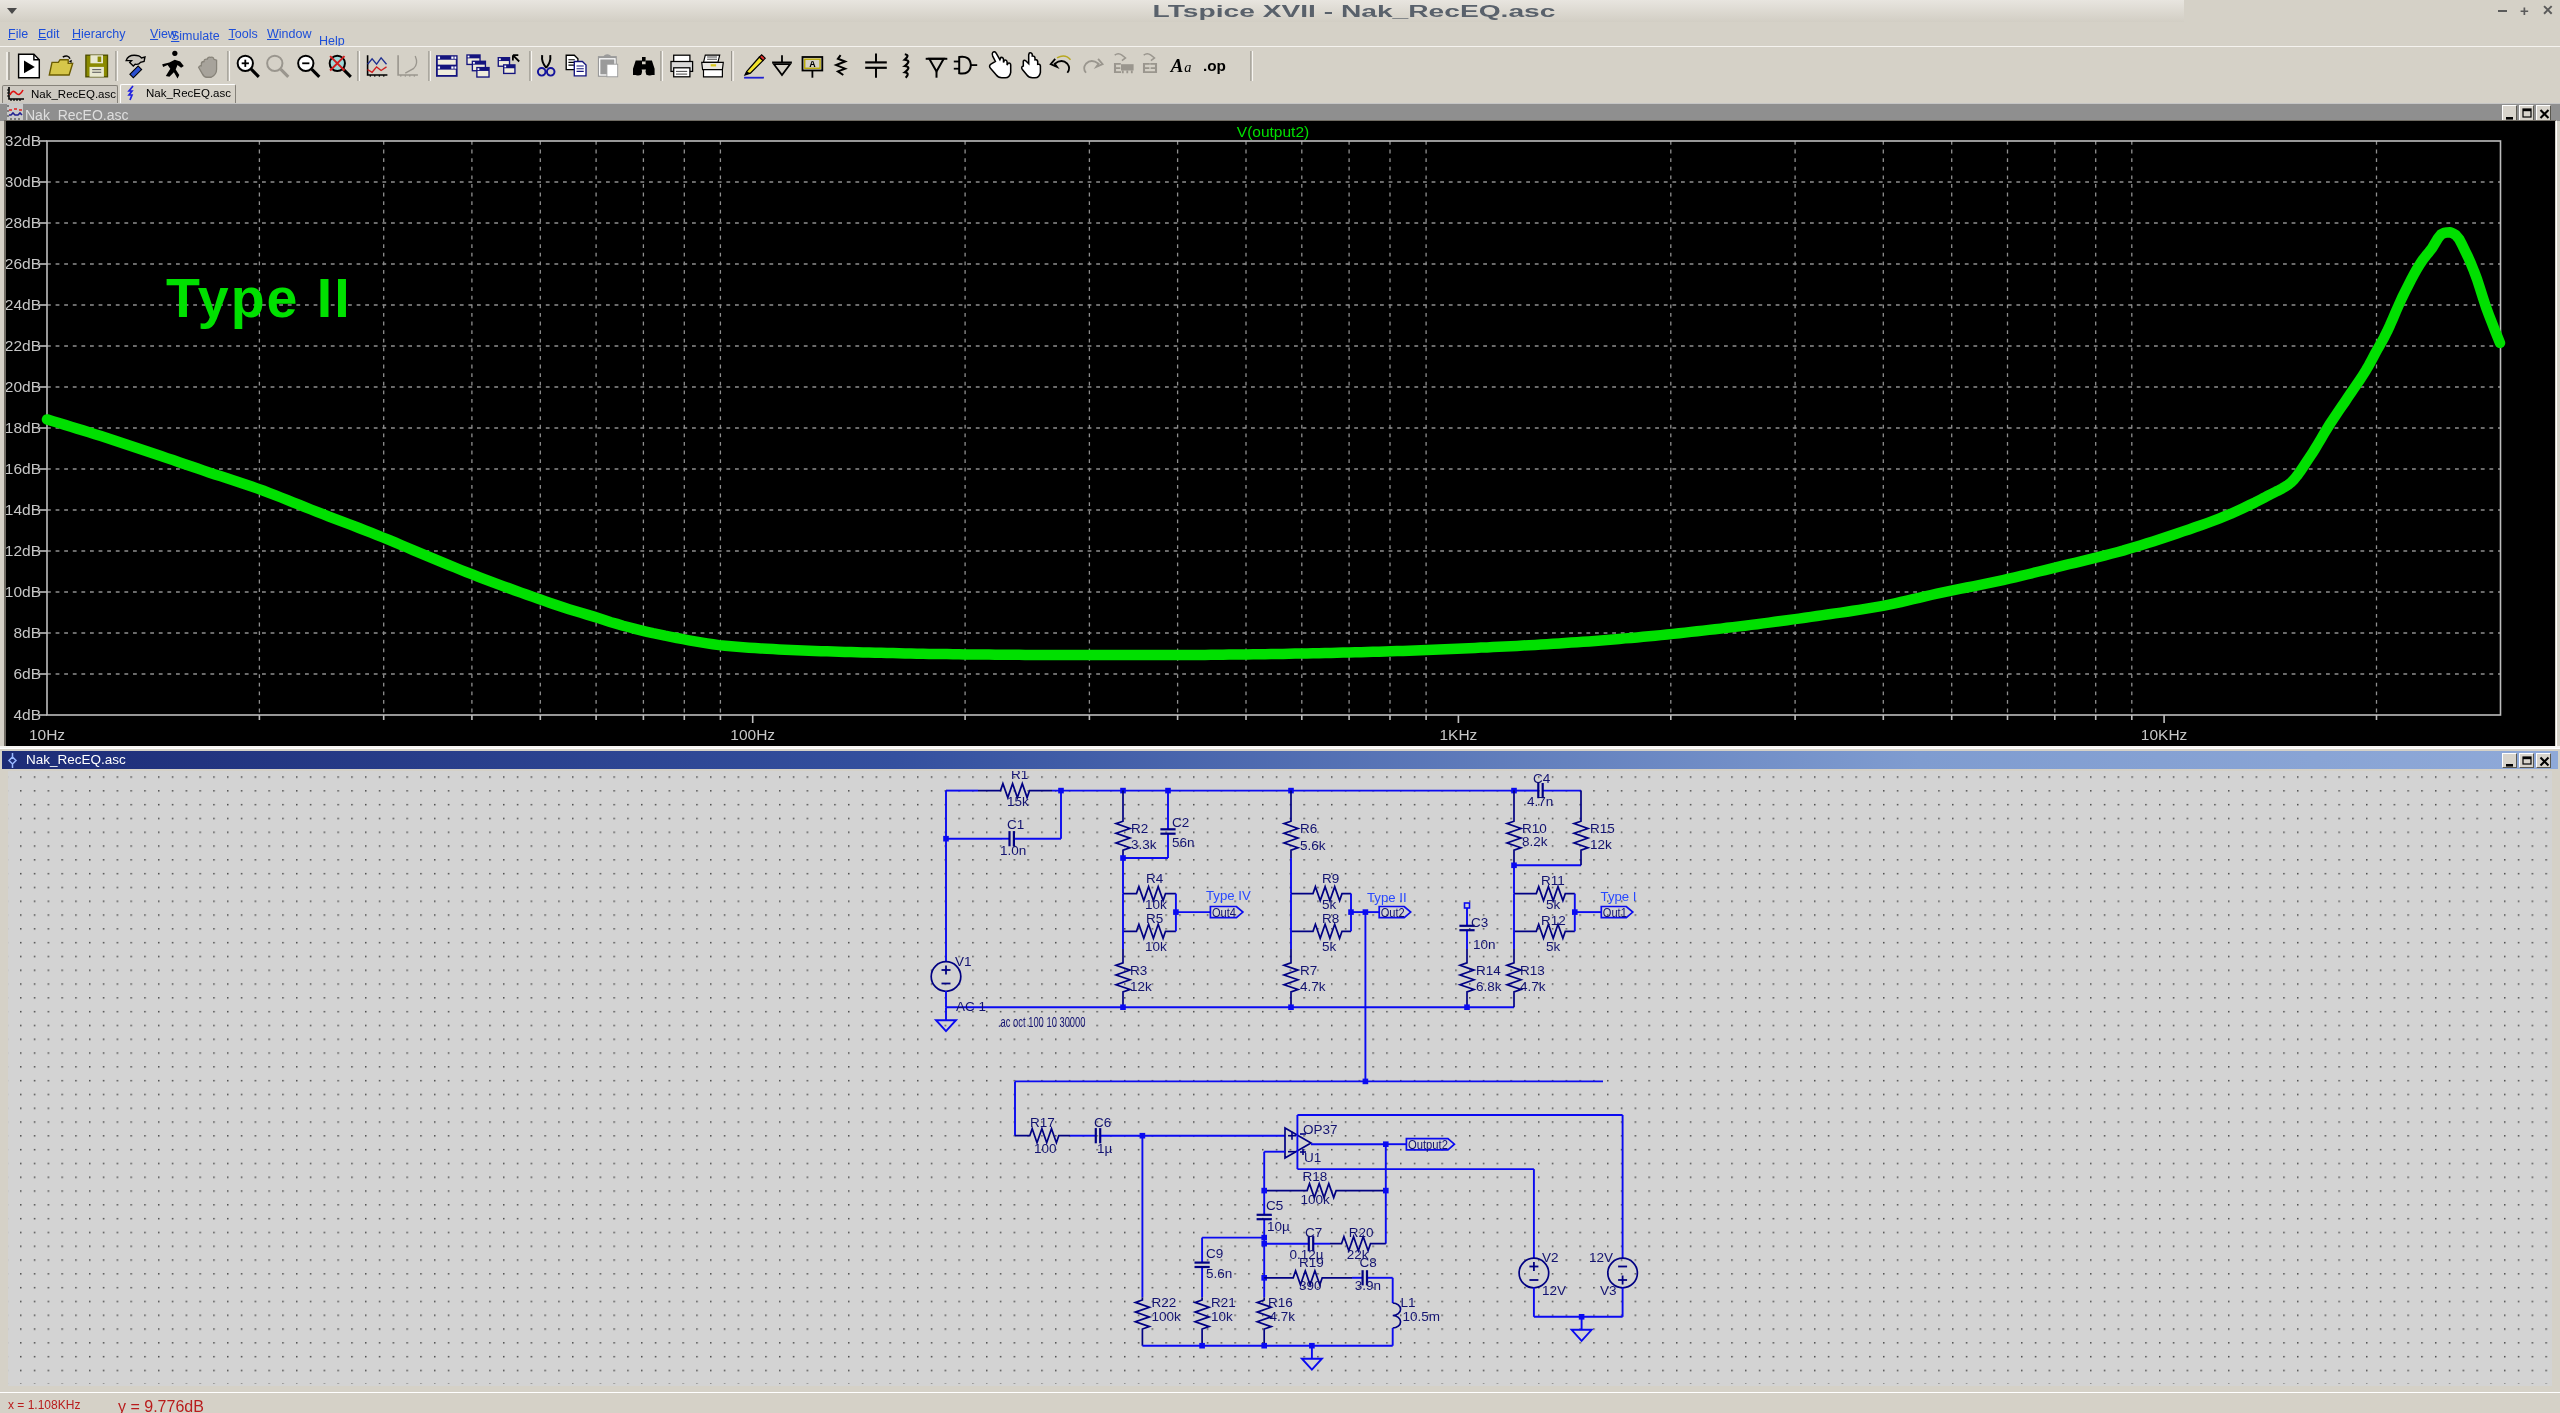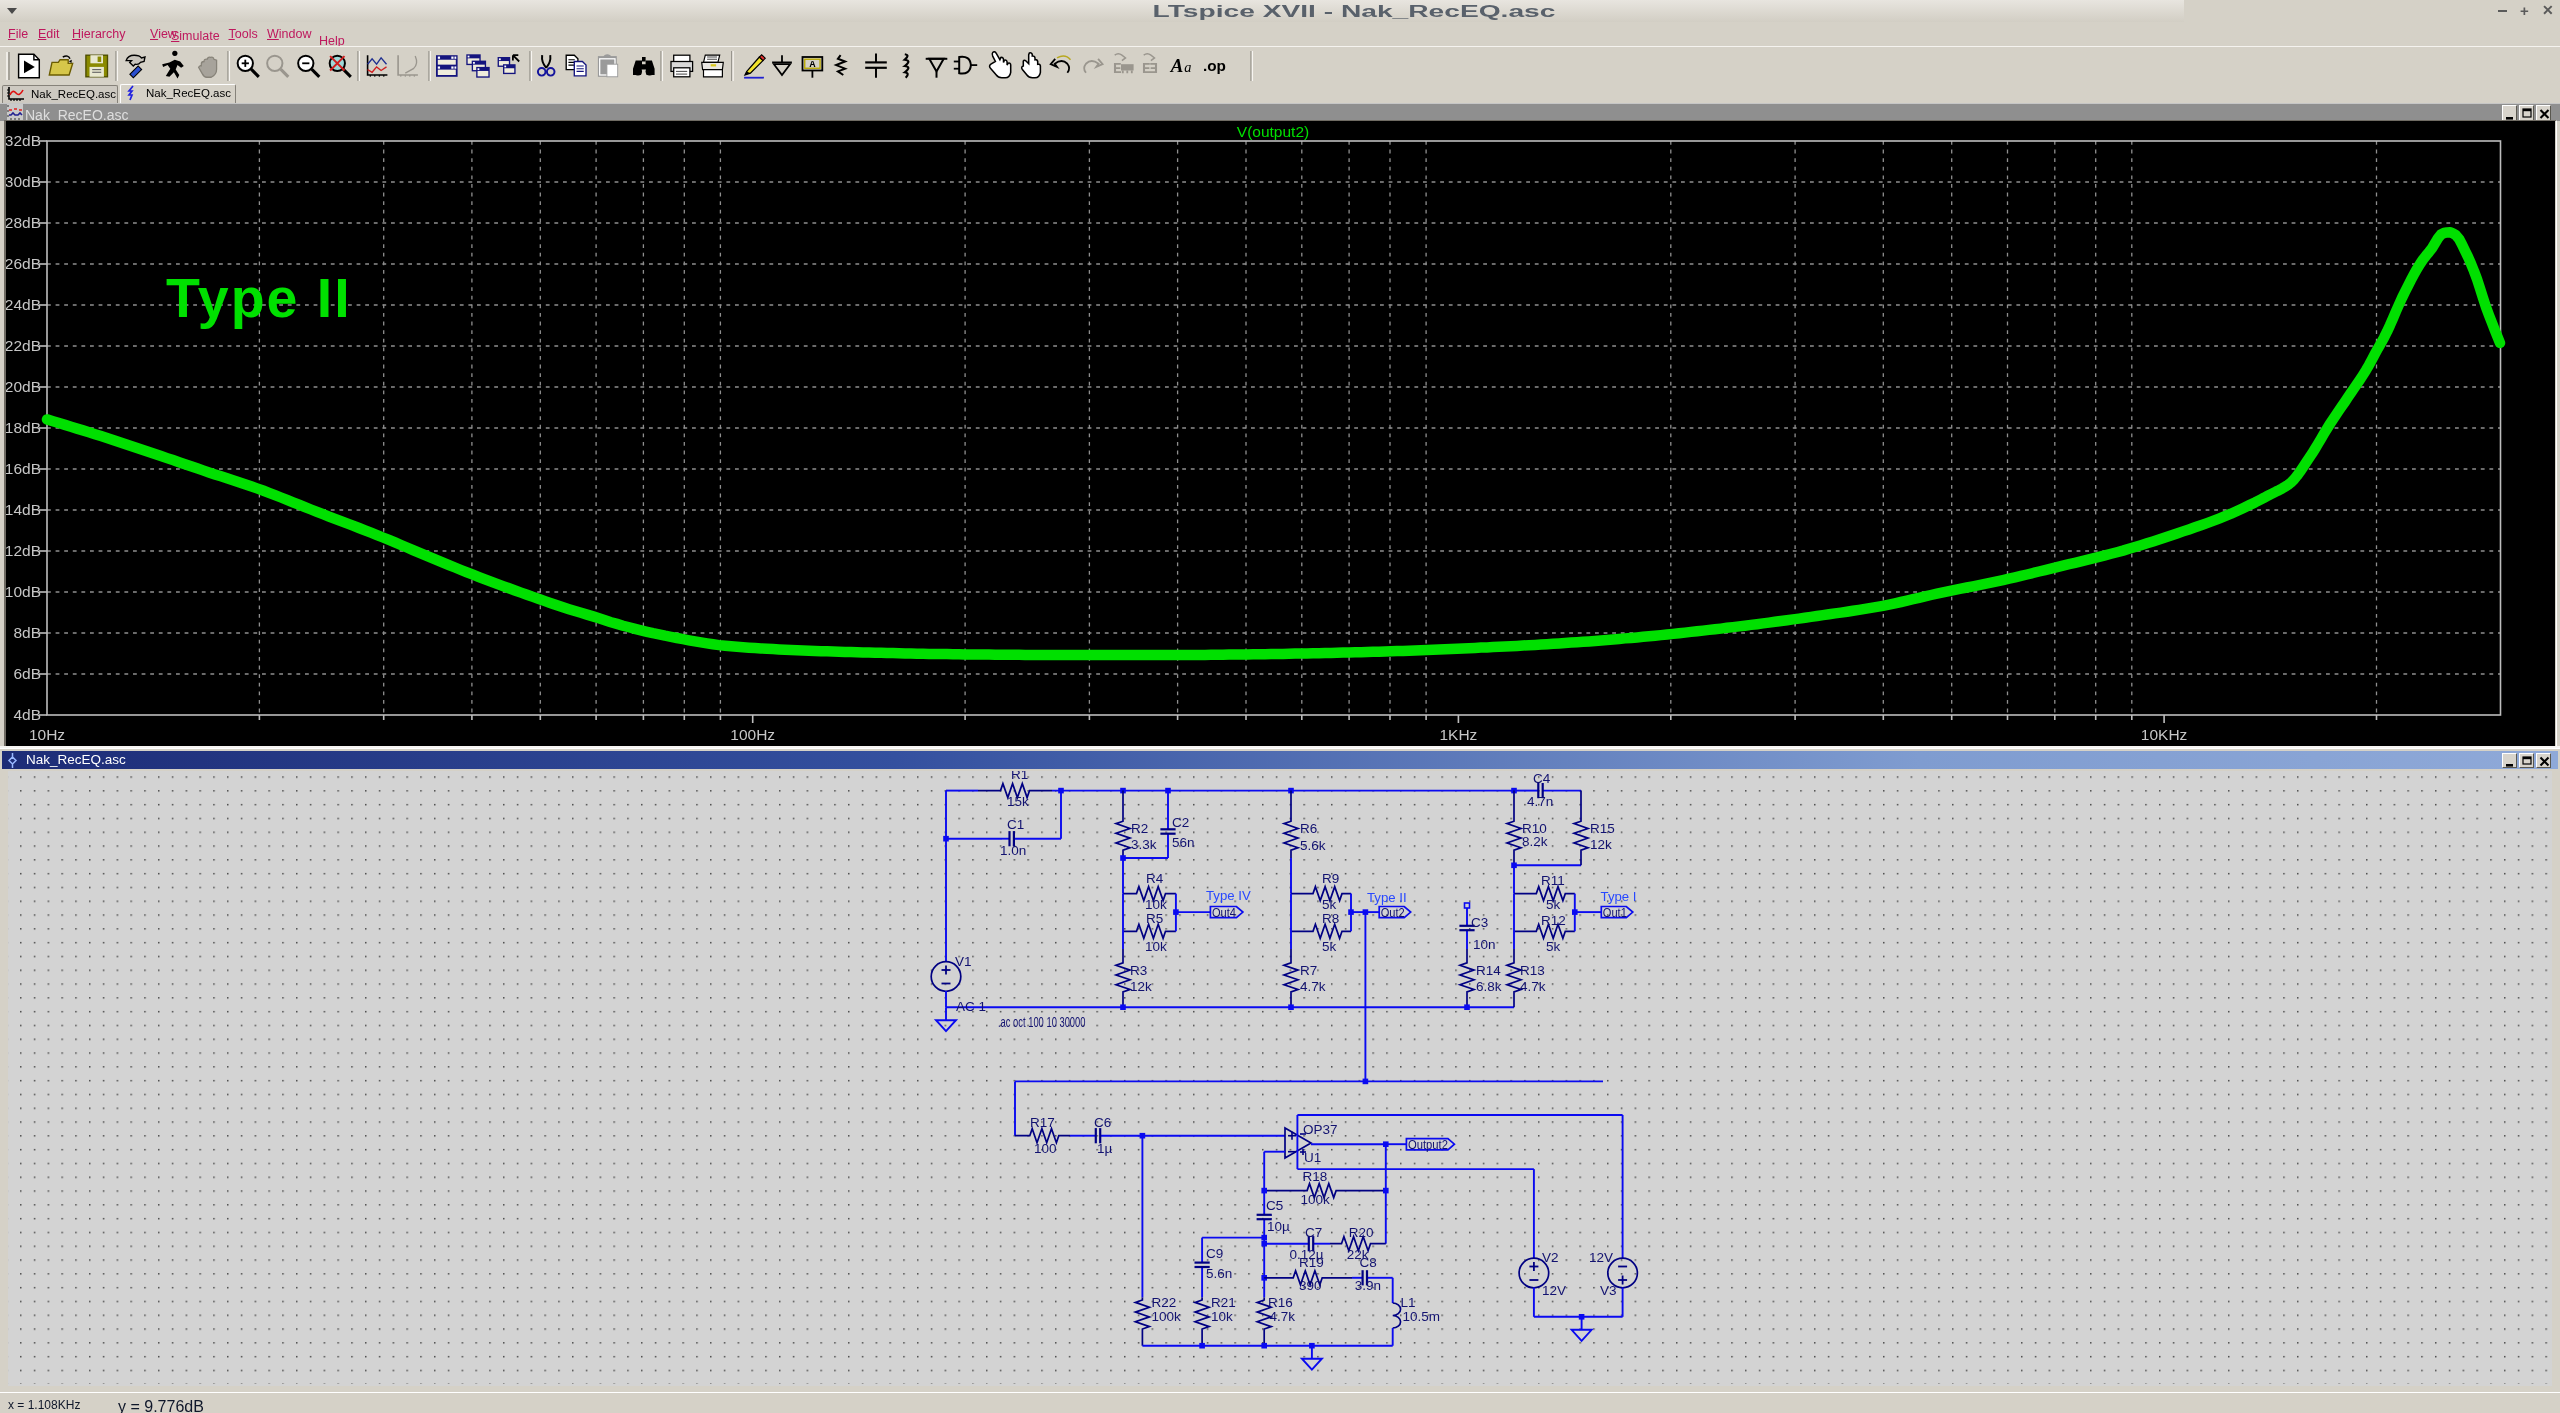--- a/index.html
+++ b/index.html
@@ -1,20 +1,20 @@
 <!DOCTYPE html>
 <html><head><meta charset="utf-8"><style>*{margin:0;padding:0;box-sizing:border-box}body{width:2560px;height:1413px;overflow:hidden;font-family:"Liberation Sans",sans-serif;background:#d5d1c7;position:relative}</style></head><body>
 <div style="position:absolute;left:0;top:0;width:2184px;height:22px;background:linear-gradient(#e8e5df,#d2cec4)">
     <div style="position:absolute;left:7px;top:8px;width:0;height:0;border-left:5px solid transparent;border-right:5px solid transparent;border-top:6px solid #4a4a4a"></div>
     <div style="position:absolute;left:1354px;top:3px;transform:translateX(-50%) scaleX(1.76);font-size:16px;font-weight:bold;color:#59616b;white-space:nowrap">LTspice XVII - Nak_RecEQ.asc</div>
     <div style="position:absolute;left:2498px;top:9.5px;width:9px;height:2.5px;background:#5a5a5a"></div>
     <div style="position:absolute;left:2520px;top:2px;font-size:15px;color:#5a5a5a;font-weight:bold">+</div>
     <div style="position:absolute;left:2542px;top:2px;font-size:14px;color:#5a5a5a;font-weight:bold">✕</div>
   </div>
-<div style="position:absolute;left:0;top:22px;width:2560px;height:24px;background:#d5d1c7;font-size:12.5px;color:#be185d">
+<div style="position:absolute;left:0;top:22px;width:2560px;height:24px;background:#d5d1c7;font-size:12.5px;color:#1d4ed8">
     <span style="position:absolute;left:8px;top:5px"><u>F</u>ile</span>
     <span style="position:absolute;left:38px;top:5px"><u>E</u>dit</span>
     <span style="position:absolute;left:72px;top:5px"><u>H</u>ierarchy</span>
     <span style="position:absolute;left:150px;top:5px"><u>V</u>iew</span>
     <span style="position:absolute;left:171px;top:7px"><u>S</u>imulate</span>
     <span style="position:absolute;left:228.5px;top:5px"><u>T</u>ools</span>
     <span style="position:absolute;left:267px;top:5px"><u>W</u>indow</span>
     <span style="position:absolute;left:319px;top:12px"><u>H</u>elp</span>
   </div>
 <svg width="2560" height="40" viewBox="0 0 2560 40" style="position:absolute;left:0;top:46px" font-family="Liberation Sans, sans-serif">
@@ -653,15 +653,15 @@
     <text x="1261.4" y="550.2" font-size="13.5px" fill="#121270">4.7k</text>
     <text x="1198.0" y="487.0" font-size="13.5px" fill="#121270">C9</text>
     <text x="1198.0" y="506.5" font-size="13.5px" fill="#121270">5.6n</text>
     <text x="1392.5" y="536.0" font-size="13.5px" fill="#121270">L1</text>
     <text x="1394.4" y="550.2" font-size="13.5px" fill="#121270">10.5m</text>
     <text x="1534.0" y="491.0" font-size="13.5px" fill="#121270">V2</text>
     <text x="1534.0" y="524.0" font-size="13.5px" fill="#121270">12V</text>
     <text x="1581.0" y="491.0" font-size="13.5px" fill="#121270">12V</text>
     <text x="1592.0" y="524.0" font-size="13.5px" fill="#121270">V3</text>
   </svg>
-<div style="position:absolute;left:0;top:1392px;width:2560px;height:21px;background:#d5d1c7;border-top:1px solid #fff;font-size:14px;color:#0f172a">
+<div style="position:absolute;left:0;top:1392px;width:2560px;height:21px;background:#d5d1c7;border-top:1px solid #fff;font-size:14px;color:#b91c1c">
     <span style="position:absolute;left:8px;top:5px;font-size:12px">x = 1.108KHz</span>
     <span style="position:absolute;left:118px;top:5px;font-size:16px">y = 9.776dB</span>
   </div>
 </body></html>

